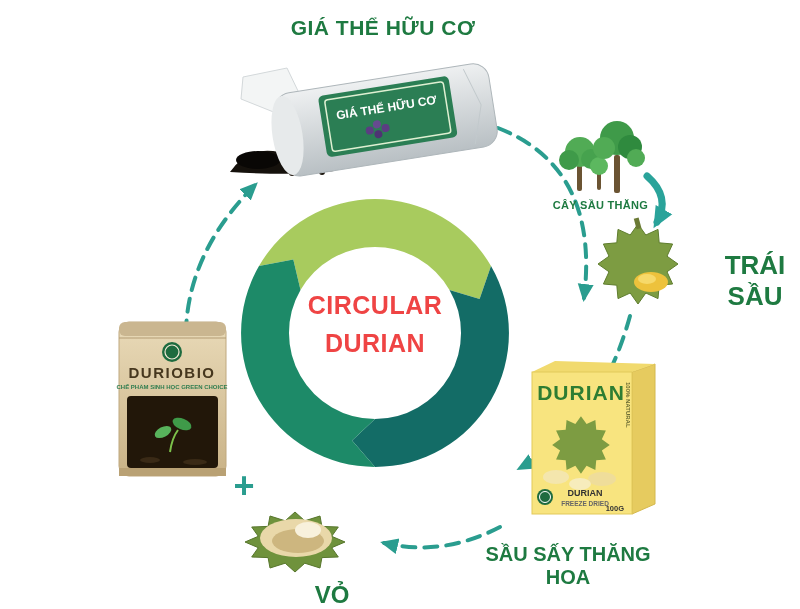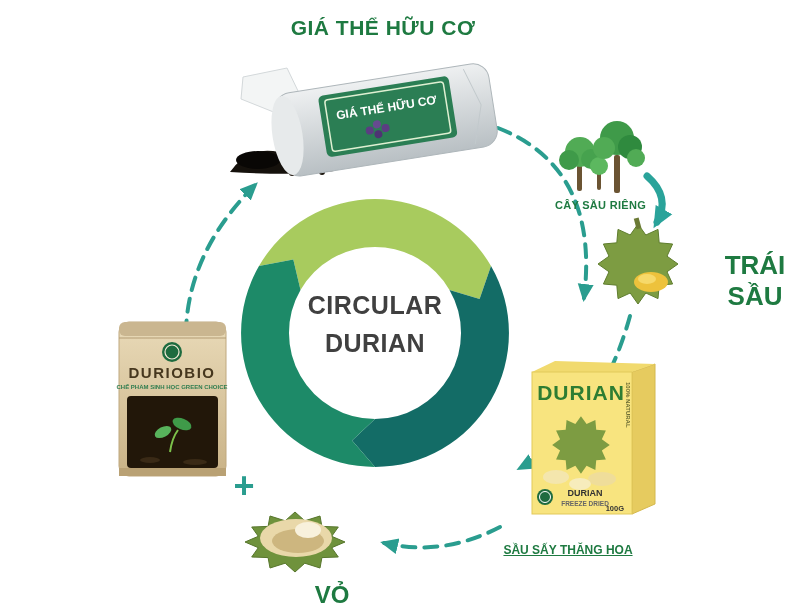--- a/index.html
+++ b/index.html
@@ -6,28 +6,28 @@
   .stage{
     position:relative;width:800px;height:609px;background:#ffffff;overflow:hidden;
     font-family:"Liberation Sans",sans-serif;
   }
   .art{position:absolute;left:0;top:0;}
   svg text{font-family:"Liberation Sans",sans-serif;font-weight:bold;}
   .lbl{position:absolute;font-weight:bold;color:#1e7a41;text-align:center;}
   .lbl-substrate{left:258px;top:16px;width:250px;font-size:21px;letter-spacing:.5px;}
   .lbl-trees{left:543px;top:199px;width:115px;font-size:11px;letter-spacing:.3px;}
   .lbl-fruit{left:705px;top:250px;width:100px;font-size:26px;text-align:center;}
-  .lbl-freeze{left:468px;top:543px;width:200px;font-size:12px;text-decoration:underline;}
+  .lbl-freeze{left:468px;top:543px;width:200px;font-size:20px;}
   .lbl-husk{left:287px;top:581px;width:90px;font-size:24px;}
   .lbl-bio{left:42px;top:496px;width:190px;font-size:18px;}
   .plus{position:absolute;left:226px;top:468px;width:36px;text-align:center;
         color:#2a9d8f;font-size:36px;font-weight:bold;line-height:36px;}
   .center-text{
     position:absolute;left:263px;top:286px;width:224px;text-align:center;
-    font-weight:bold;color:#404040;font-size:25px;line-height:38px;letter-spacing:.5px;
+    font-weight:bold;color:#ef4444;font-size:25px;line-height:38px;letter-spacing:.5px;
   }
 </style>
 </head>
 <body>
 
 <div class="stage">
 
   <svg class="art" width="800" height="609" viewBox="0 0 800 609">
     <defs>
       <marker id="arr" markerWidth="5" markerHeight="5" viewBox="0 0 10 10" refX="7" refY="5" orient="auto">
@@ -145,19 +145,19 @@
       <rect x="119" y="468" width="107" height="8" fill="#b9a174"></rect>
     </g>
   </svg>
 
   <div class="center-text">
     <div>CIRCULAR</div>
     <div>DURIAN</div>
   </div>
 
   <div class="lbl lbl-substrate">GIÁ THỂ HỮU CƠ</div>
-  <div class="lbl lbl-trees">CÂY SẦU RIÊNG</div>
+  <div class="lbl lbl-trees">CÂY SẦU THĂNG</div>
   <div class="lbl lbl-fruit">TRÁI SẦU</div>
   <div class="lbl lbl-freeze">SẦU SẤY THĂNG HOA</div>
   <div class="lbl lbl-husk">VỎ SẦU</div>
   <div class="plus">+</div>
 
 </div>
 
 </body></html>

